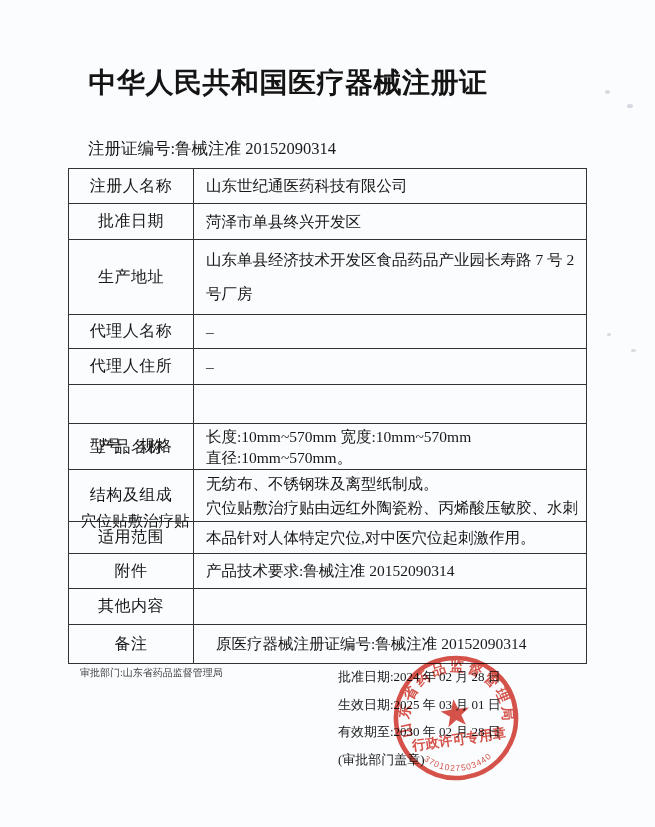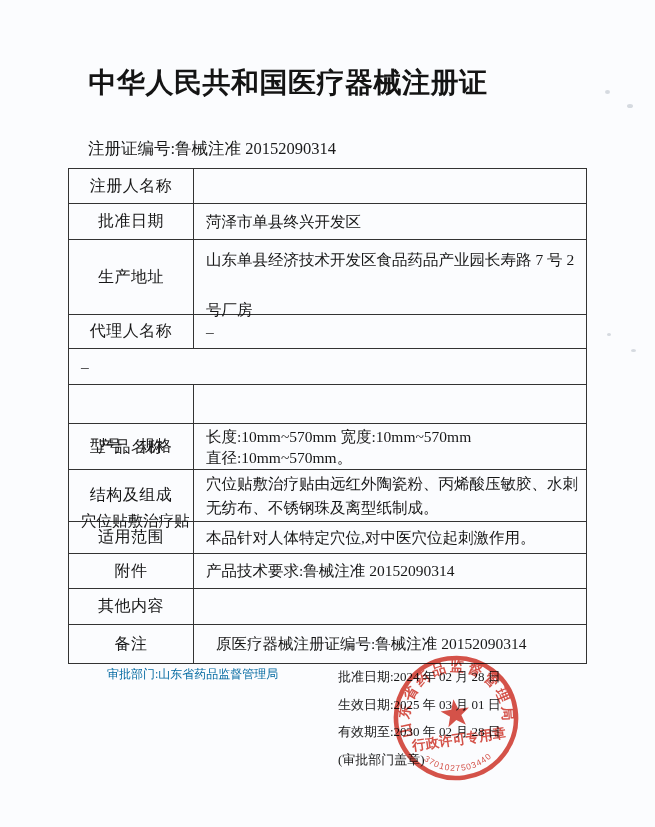--- a/index.html
+++ b/index.html
@@ -41,32 +41,32 @@
   }
   .tvalue {
     flex:1; box-sizing:border-box;
     display:flex; flex-direction:column; justify-content:center;
     padding-left:12px; padding-right:4px;
     font-size:15.5px; color:#171717;
   }
   .tvalue > div { line-height:22px; }
 
   .r1 { height:34px; } .r2 { height:35px; }
-  .r3 { height:74px; } .r3 .tvalue > div { line-height:34px;margin-top:16px; }
+  .r3 { height:74px; } .r3 .tvalue > div { line-height:34px; }
   .r4 { height:33px; } .r5 { height:35px; }
   .r6 { height:38px;flex-direction:column; }
   .r7 { height:45px; } .r7 .tvalue > div { line-height:21px; }
   .r8 { height:51px; } .r8 .tvalue > div { line-height:24px; }
   .r9 { height:31px; } .r10 { height:34px; }
   .r11 { height:35px; }
   .r12 { height:38px; } .r12 .tvalue { padding-left:22px; }
 
   .footer-left {
-    position:absolute; left:107px; top:666px;
-    font-size:12px; color:#0369a1;
+    position:absolute; left:80px; top:666px;
+    font-size:10px; color:#404040;
   }
   .dates {
     position:absolute; left:338px; top:663px;
     font-size:13px; color:#1a1a1a; line-height:27.5px;
   }
 
   .seal {
     position:absolute; left:386px; top:648px;
     width:140px; height:140px;
     mix-blend-mode:multiply; opacity:0.92;
@@ -85,20 +85,24 @@
 
 <div class="page">
 
   <div class="title">中华人民共和国医疗器械注册证</div>
 
   <div class="regline">注册证编号:鲁械注准 20152090314</div>
 
   <div class="cert-table">
     <div class="trow r1">
       <div class="tlabel">注册人名称</div>
+      <div class="tvalue">
+        <div>山东世纪通医药科技有限公司</div>
+        <div></div>
+      </div>
     </div>
     <div class="trow r2">
       <div class="tlabel">批准日期</div>
       <div class="tvalue">
         <div>菏泽市单县终兴开发区</div>
         <div></div>
       </div>
     </div>
     <div class="trow r3">
       <div class="tlabel">生产地址</div>
@@ -108,20 +112,21 @@
       </div>
     </div>
     <div class="trow r4">
       <div class="tlabel">代理人名称</div>
       <div class="tvalue">
         <div>–</div>
         <div></div>
       </div>
     </div>
     <div class="trow r5">
+      <div class="tlabel">代理人住所</div>
       <div class="tvalue">
         <div>–</div>
         <div></div>
       </div>
     </div>
     <div class="trow r6">
       <div class="tlabel">产品名称</div>
       <div class="tvalue">
         <div>穴位贴敷治疗贴</div>
         <div></div>
@@ -130,22 +135,22 @@
     <div class="trow r7">
       <div class="tlabel">型号、规格</div>
       <div class="tvalue">
         <div>长度:10mm~570mm 宽度:10mm~570mm</div>
         <div>直径:10mm~570mm。</div>
       </div>
     </div>
     <div class="trow r8">
       <div class="tlabel">结构及组成</div>
       <div class="tvalue">
+        <div>无纺布、不锈钢珠及离型纸制成。</div>
         <div>穴位贴敷治疗贴由远红外陶瓷粉、丙烯酸压敏胶、水刺</div>
-        <div>无纺布、不锈钢珠及离型纸制成。</div>
       </div>
     </div>
     <div class="trow r9">
       <div class="tlabel">适用范围</div>
       <div class="tvalue">
         <div>本品针对人体特定穴位,对中医穴位起刺激作用。</div>
         <div></div>
       </div>
     </div>
     <div class="trow r10">

